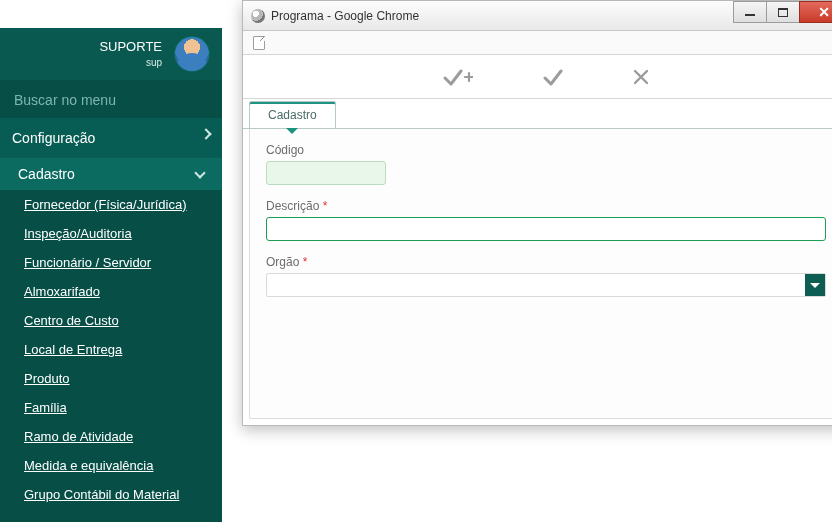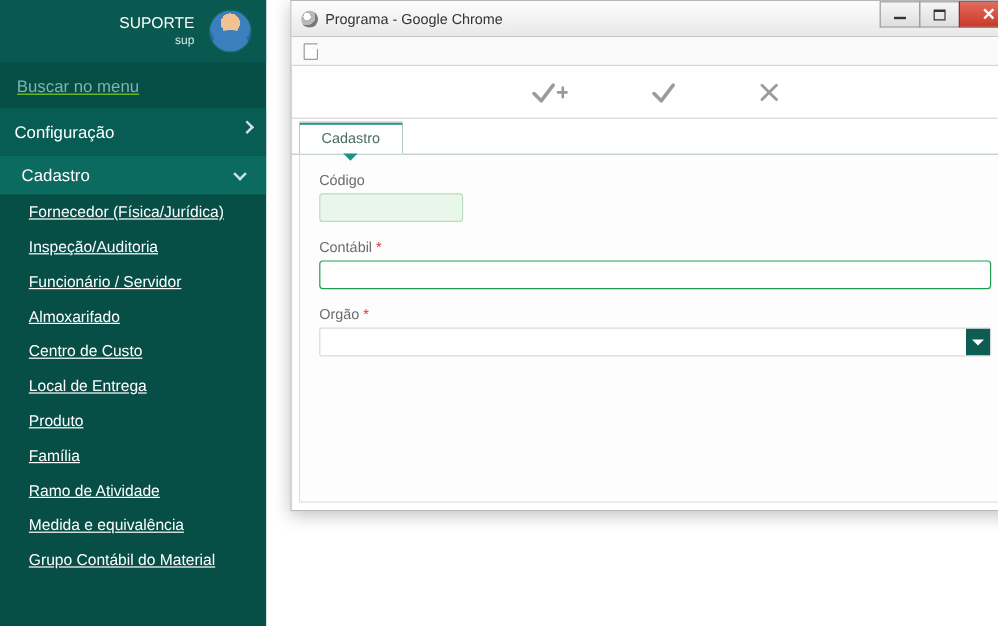--- a/index.html
+++ b/index.html
@@ -1,30 +1,30 @@
 <!DOCTYPE html>
 <html><head>
 <meta charset="utf-8">
 <style>
   * { box-sizing: border-box; margin: 0; padding: 0; }
   html, body { width: 832px; height: 522px; font-family: Arial, Helvetica, sans-serif; font-size: 13px; background: #fff; overflow: hidden; }
   .app { display: flex; width: 100%; height: 100%; }
 
   
-  .sidebar { width: 222px; background: #064e46; color: #fff; display: flex; flex-direction: column; }
+  .sidebar { width: 222px; background: #064e46; color: #fff; display: flex; flex-direction: column; margin-top: 28px; }
   .sidebar-header { background: #0a5950; padding: 8px 12px; display: flex; align-items: center; justify-content: flex-end; gap: 12px; }
   .sidebar-header-text { text-align: right; line-height: 1.3; font-size: 13px; }
   .suporte { font-weight: 400; color: #fff; }
   .sup { font-size: 10px; color: #d7ecea; }
   .avatar { width: 36px; height: 36px; border-radius: 50%; background: radial-gradient(circle at 50% 30%, #f0c292 0 8px, #3b7fbf 8px 18px, #2a6aa5 18px); border: 1px solid #0b6b60; position: relative; overflow: hidden; }
   .avatar::before { content: ""; position: absolute; left: 50%; top: 28%; width: 12px; height: 12px; background: #f0c292; border-radius: 50%; transform: translateX(-50%); }
   .avatar::after { content: ""; position: absolute; left: 50%; bottom: -6px; width: 30px; height: 24px; background: #3b7fbf; border-radius: 50% 50% 0 0; transform: translateX(-50%); }
 
   .search-wrap { padding: 12px 14px 10px; }
-  .search-input { width: 100%; background: transparent; border: none; color: #84cc16; font-size: 14px; outline: none; text-decoration: underline; }
+  .search-input { width: 100%; background: transparent; border: none; color: #84cc16; font-size: 14px; outline: none; }
   .search-input::placeholder { color: #7eb5b0; }
 
   .section-header { background: #075d53; padding: 12px 12px; font-size: 14px; display: flex; align-items: flex-start; justify-content: space-between; cursor: pointer; }
   .chevron { width: 8px; height: 8px; border-right: 2px solid #cde6e3; border-bottom: 2px solid #cde6e3; transform: rotate(-45deg); }
 
   .subgroup-header { background: #0b6b60; padding: 8px 18px; font-size: 14px; display: flex; align-items: center; justify-content: space-between; cursor: pointer; }
   .chevron-down { width: 8px; height: 8px; border-right: 2px solid #cde6e3; border-bottom: 2px solid #cde6e3; transform: rotate(45deg); margin-top: -3px; }
 
   .menu-list { flex: 1; overflow-y: auto; }
   .menu-item { padding: 7px 0 7px 22px; font-size: 13px; color: #fff; cursor: pointer; border-left: 2px solid transparent; text-decoration: underline; }
@@ -157,21 +157,21 @@
         </div>
       </div>
 
       <div class="form-area">
         <div class="form-field">
           <label class="field-label">Código</label>
           <div class="codigo-input"></div>
         </div>
 
         <div class="form-field">
-          <label class="field-label"><span>Contábil</span> <span class="req">*</span></label>
+          <label class="field-label"><span>Descrição</span> <span class="req">*</span></label>
           <input class="desc-input" value="" style="">
         </div>
 
         <div class="form-field">
           <label class="field-label"><span>Orgão</span> <span class="req">*</span></label>
           <div class="orgao-select">
             <div class="orgao-select-val"></div>
             <div class="orgao-caret">
                 <span class="cv"></span>
               </div>

